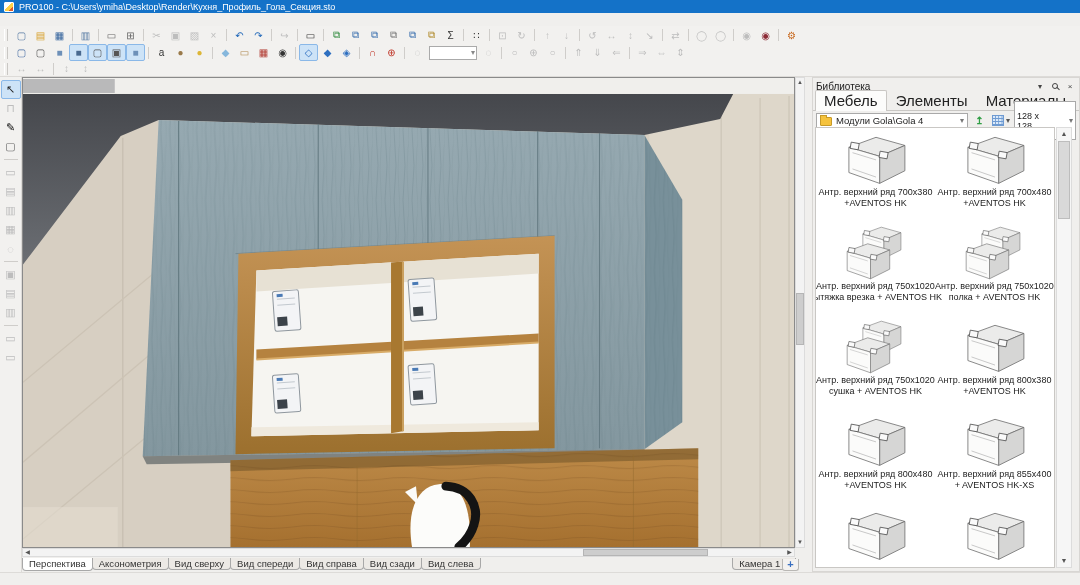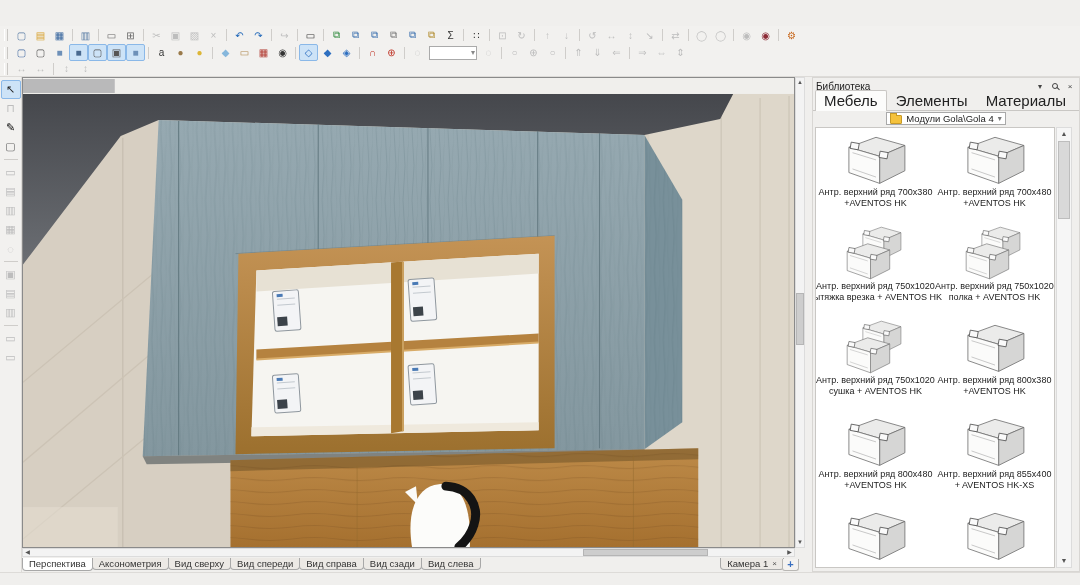--- a/index.html
+++ b/index.html
@@ -33,35 +33,35 @@
   .vscroll{position:absolute;left:773px;top:0;width:10px;height:471px;background:#f3f3f3;border:1px solid #dcdcdc;box-sizing:border-box;font-size:6px;color:#555;}
   .vscroll .arr{position:absolute;left:0;width:8px;text-align:center;line-height:9px;}
   .vscroll .thumb{position:absolute;left:0;width:8px;background:#cdcdcd;border:1px solid #b5b5b5;box-sizing:border-box;}
   .hscroll{position:absolute;left:0;top:471px;width:773px;height:9px;background:#f3f3f3;border:1px solid #dcdcdc;box-sizing:border-box;font-size:6px;color:#555;}
   .hscroll .arr{position:absolute;top:0;height:7px;line-height:7px;width:9px;text-align:center;}
   .hscroll .thumb{position:absolute;top:0;height:7px;background:#cdcdcd;border:1px solid #b5b5b5;box-sizing:border-box;}
   
   #viewtabs{position:absolute;left:0;top:481px;width:783px;height:14px;display:flex;align-items:flex-start;font-size:9.5px;color:#333;}
   .vtab{padding:0 6px;height:11px;line-height:11px;background:#ece9e5;border:1px solid #a8a8a8;border-top:none;border-radius:0 0 4px 4px;margin-right:-1px;white-space:nowrap;}
   .vtab.act{background:#fff;height:12px;line-height:12px;}
-  .vtab.cam{position:absolute;right:22px;display:flex;gap:4px;}
+  .vtab.cam{position:absolute;right:10px;display:flex;gap:4px;}
   .vtab .closex{font-size:8px;color:#555;}
   #addview{position:absolute;right:6px;top:1px;width:15px;height:11px;line-height:11px;text-align:center;color:#3a6fc0;font-weight:bold;font-size:11px;border:1px solid #b9b7b4;border-top:none;border-radius:0 0 3px 3px;background:#f4f2f0;}
   
   .lib{position:absolute;left:812px;top:77px;width:268px;height:495px;background:#f0efed;border:1px solid #d8d6d3;box-sizing:border-box;}
   .lib-header{height:15px;display:flex;align-items:center;font-size:10px;color:#222;padding:1px 3px;}
   .lib-header .hbtns{margin-left:auto;display:flex;gap:3px;align-items:center;}
   .hbtn{width:12px;height:11px;display:flex;align-items:center;justify-content:center;font-size:8px;color:#444;}
   .pinico{width:9px;height:9px;position:relative;display:inline-block;}
   .pinico::before{content:"";position:absolute;left:1px;top:1px;width:4px;height:4px;border:1.2px solid #444;border-radius:50%;}
   .pinico::after{content:"";position:absolute;left:5.5px;top:6px;width:4px;height:1.2px;background:#444;transform:rotate(45deg);}
   .lib-tabs{display:flex;height:15px;font-size:15px;color:#222;padding-left:2px;border-bottom:1px solid #c9c7c4;align-items:flex-end;}
   .ltab{padding:1px 8px;border:1px solid transparent;border-bottom:none;}
   .ltab.act{background:#fcfcfb;border-color:#c9c7c4;border-radius:2px 2px 0 0;margin-bottom:-1px;padding-bottom:2px;}
-  .lib-toolbar{height:17px;display:flex;align-items:center;gap:3px;padding:1px 3px;flex-direction:column;}
+  .lib-toolbar{height:17px;display:flex;align-items:center;gap:3px;padding:1px 3px;}
   .path-combo{flex:1;height:13px;background:#fff;border:1px solid #a9a9a9;display:flex;align-items:center;gap:4px;padding:0 3px;font-size:9.5px;color:#222;position:relative;}
   .path-combo .cbarrow{margin-left:auto;font-size:8px;color:#777;}
   .folder{width:10px;height:7px;background:#f5c23c;border:1px solid #c79a28;border-radius:1px;position:relative;flex:0 0 auto;margin-top:2px;}
   .folder::before{content:"";position:absolute;top:-3px;left:-1px;width:5px;height:2px;background:#f5c23c;border:1px solid #c79a28;border-bottom:none;}
   .btn-sq{height:15px;min-width:15px;display:flex;align-items:center;justify-content:center;border:1px solid transparent;border-radius:2px;font-size:10px;}
   .gridico{width:10px;height:9px;border:1px solid #6f9bd2;background:
     linear-gradient(#6f9bd2 1px, transparent 1px) 0 2px/10px 3px,
     linear-gradient(90deg,#6f9bd2 1px, transparent 1px) 2px 0/3.3px 9px,#dbe9f9;}
   .size-combo{width:56px;height:13px;background:#fff;border:1px solid #a9a9a9;display:flex;align-items:center;font-size:9px;color:#222;padding:12px 2px;gap:20px;}
   .size-combo .cbarrow{margin-left:auto;font-size:8px;color:#777;}
@@ -75,20 +75,24 @@
   .lib-scroll .thumbbar{position:absolute;left:1px;width:12px;background:#d9d9d9;border:1px solid #bdbdbd;box-sizing:border-box;}
   
   .statusbar{position:absolute;left:0;top:572px;width:1080px;height:13px;background:#f0efed;border-top:1px solid #dddbd8;box-sizing:border-box;}
   .splitter{position:absolute;left:805px;top:77px;width:7px;height:495px;background:#f0efed;}
 </style>
 </head>
 <body>
 
 <div id="app">
 
+  <div class="titlebar">
+    <span class="appico"></span>
+    <span>PRO100 - C:\Users\ymiha\Desktop\Render\Кухня_Профиль_Гола_Секция.sto</span>
+  </div>
 
 
   <div class="tbrow" id="tb1">
       <div class="grip"></div>
       <div class="tbtn">
         <span style="color: rgb(91, 126, 166);">▢</span>
       </div>
       <div class="tbtn">
         <span style="color: rgb(216, 162, 46);">▤</span>
       </div>

